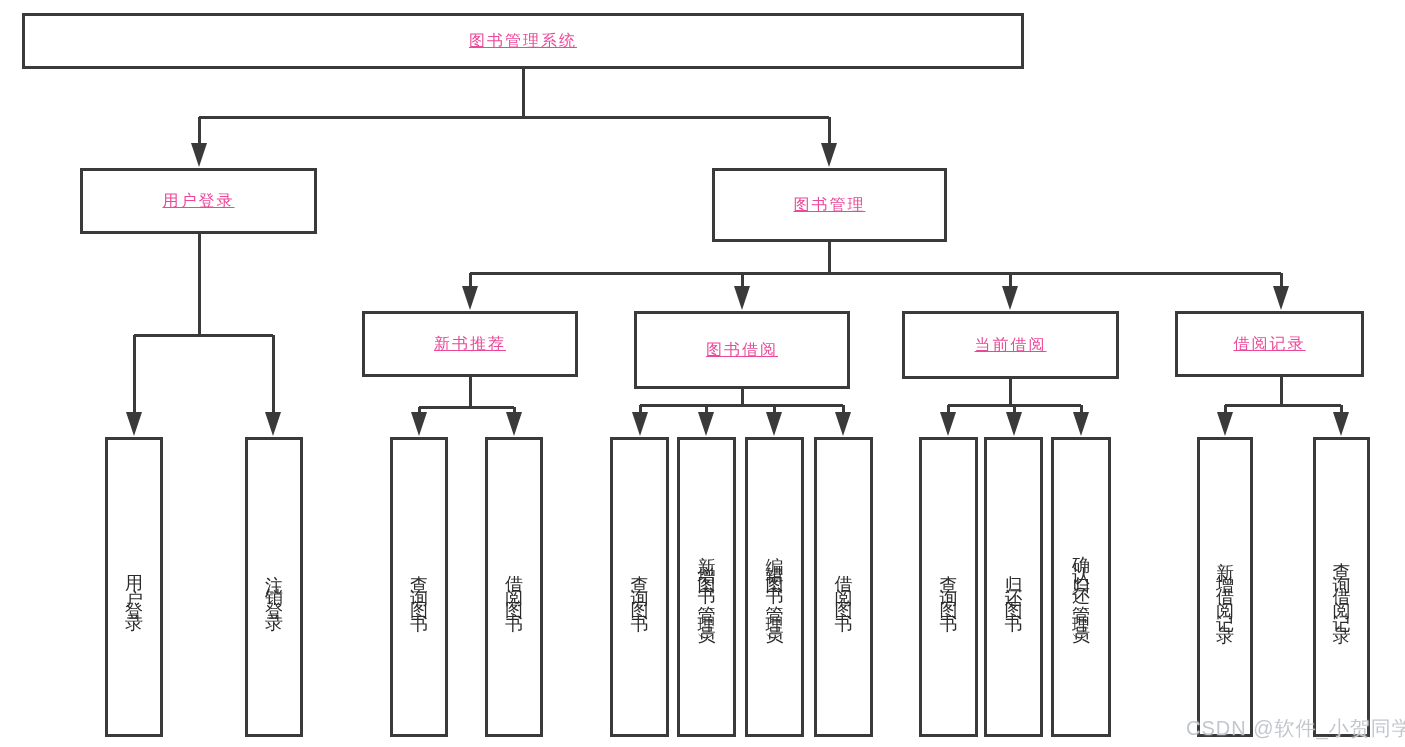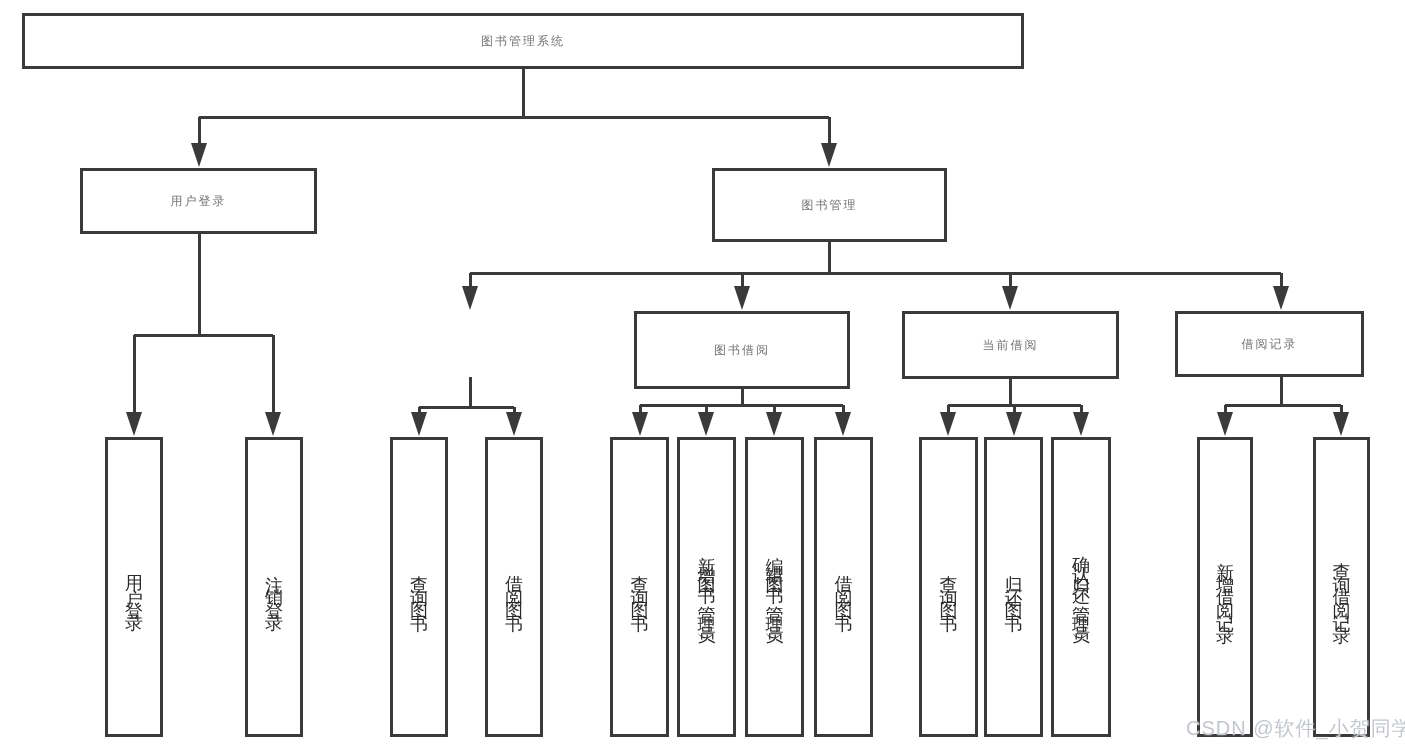--- a/index.html
+++ b/index.html
@@ -22,24 +22,25 @@
     position: absolute;
     box-sizing: border-box;
     border: 3px solid #3a3a3a;
     background: #ffffff;
     display: flex;
     align-items: center;
     justify-content: center;
     z-index: 2;
   }
   .h-label {
-    font-size: 12px;
+    font-size: 16px;
     letter-spacing: 2px;
     white-space: nowrap;
-    color: #737373;
+    color: #ec4899;
+    text-decoration: underline;
   }
   .v-label {
     writing-mode: vertical-rl;
     text-orientation: mixed;
     font-size: 18px;
     letter-spacing: 13px;
     color: #2b2b2b;
     line-height: 1;
   }
   .v-label.long { letter-spacing: 10px; }
@@ -104,20 +105,23 @@
     <span class="h-label">图书管理系统</span>
   </div>
 
   <div class="box" style="left:80px;top:168px;width:237px;height:66px">
     <span class="h-label">用户登录</span>
   </div>
   <div class="box" style="left:712px;top:168px;width:235px;height:74px">
     <span class="h-label">图书管理</span>
   </div>
 
+  <div class="box" style="left:362px;top:311px;width:216px;height:66px">
+    <span class="h-label">新书推荐</span>
+  </div>
   <div class="box" style="left:634px;top:311px;width:216px;height:78px">
     <span class="h-label">图书借阅</span>
   </div>
   <div class="box" style="left:902px;top:311px;width:217px;height:68px">
     <span class="h-label">当前借阅</span>
   </div>
   <div class="box" style="left:1175px;top:311px;width:189px;height:66px">
     <span class="h-label">借阅记录</span>
   </div>
 

